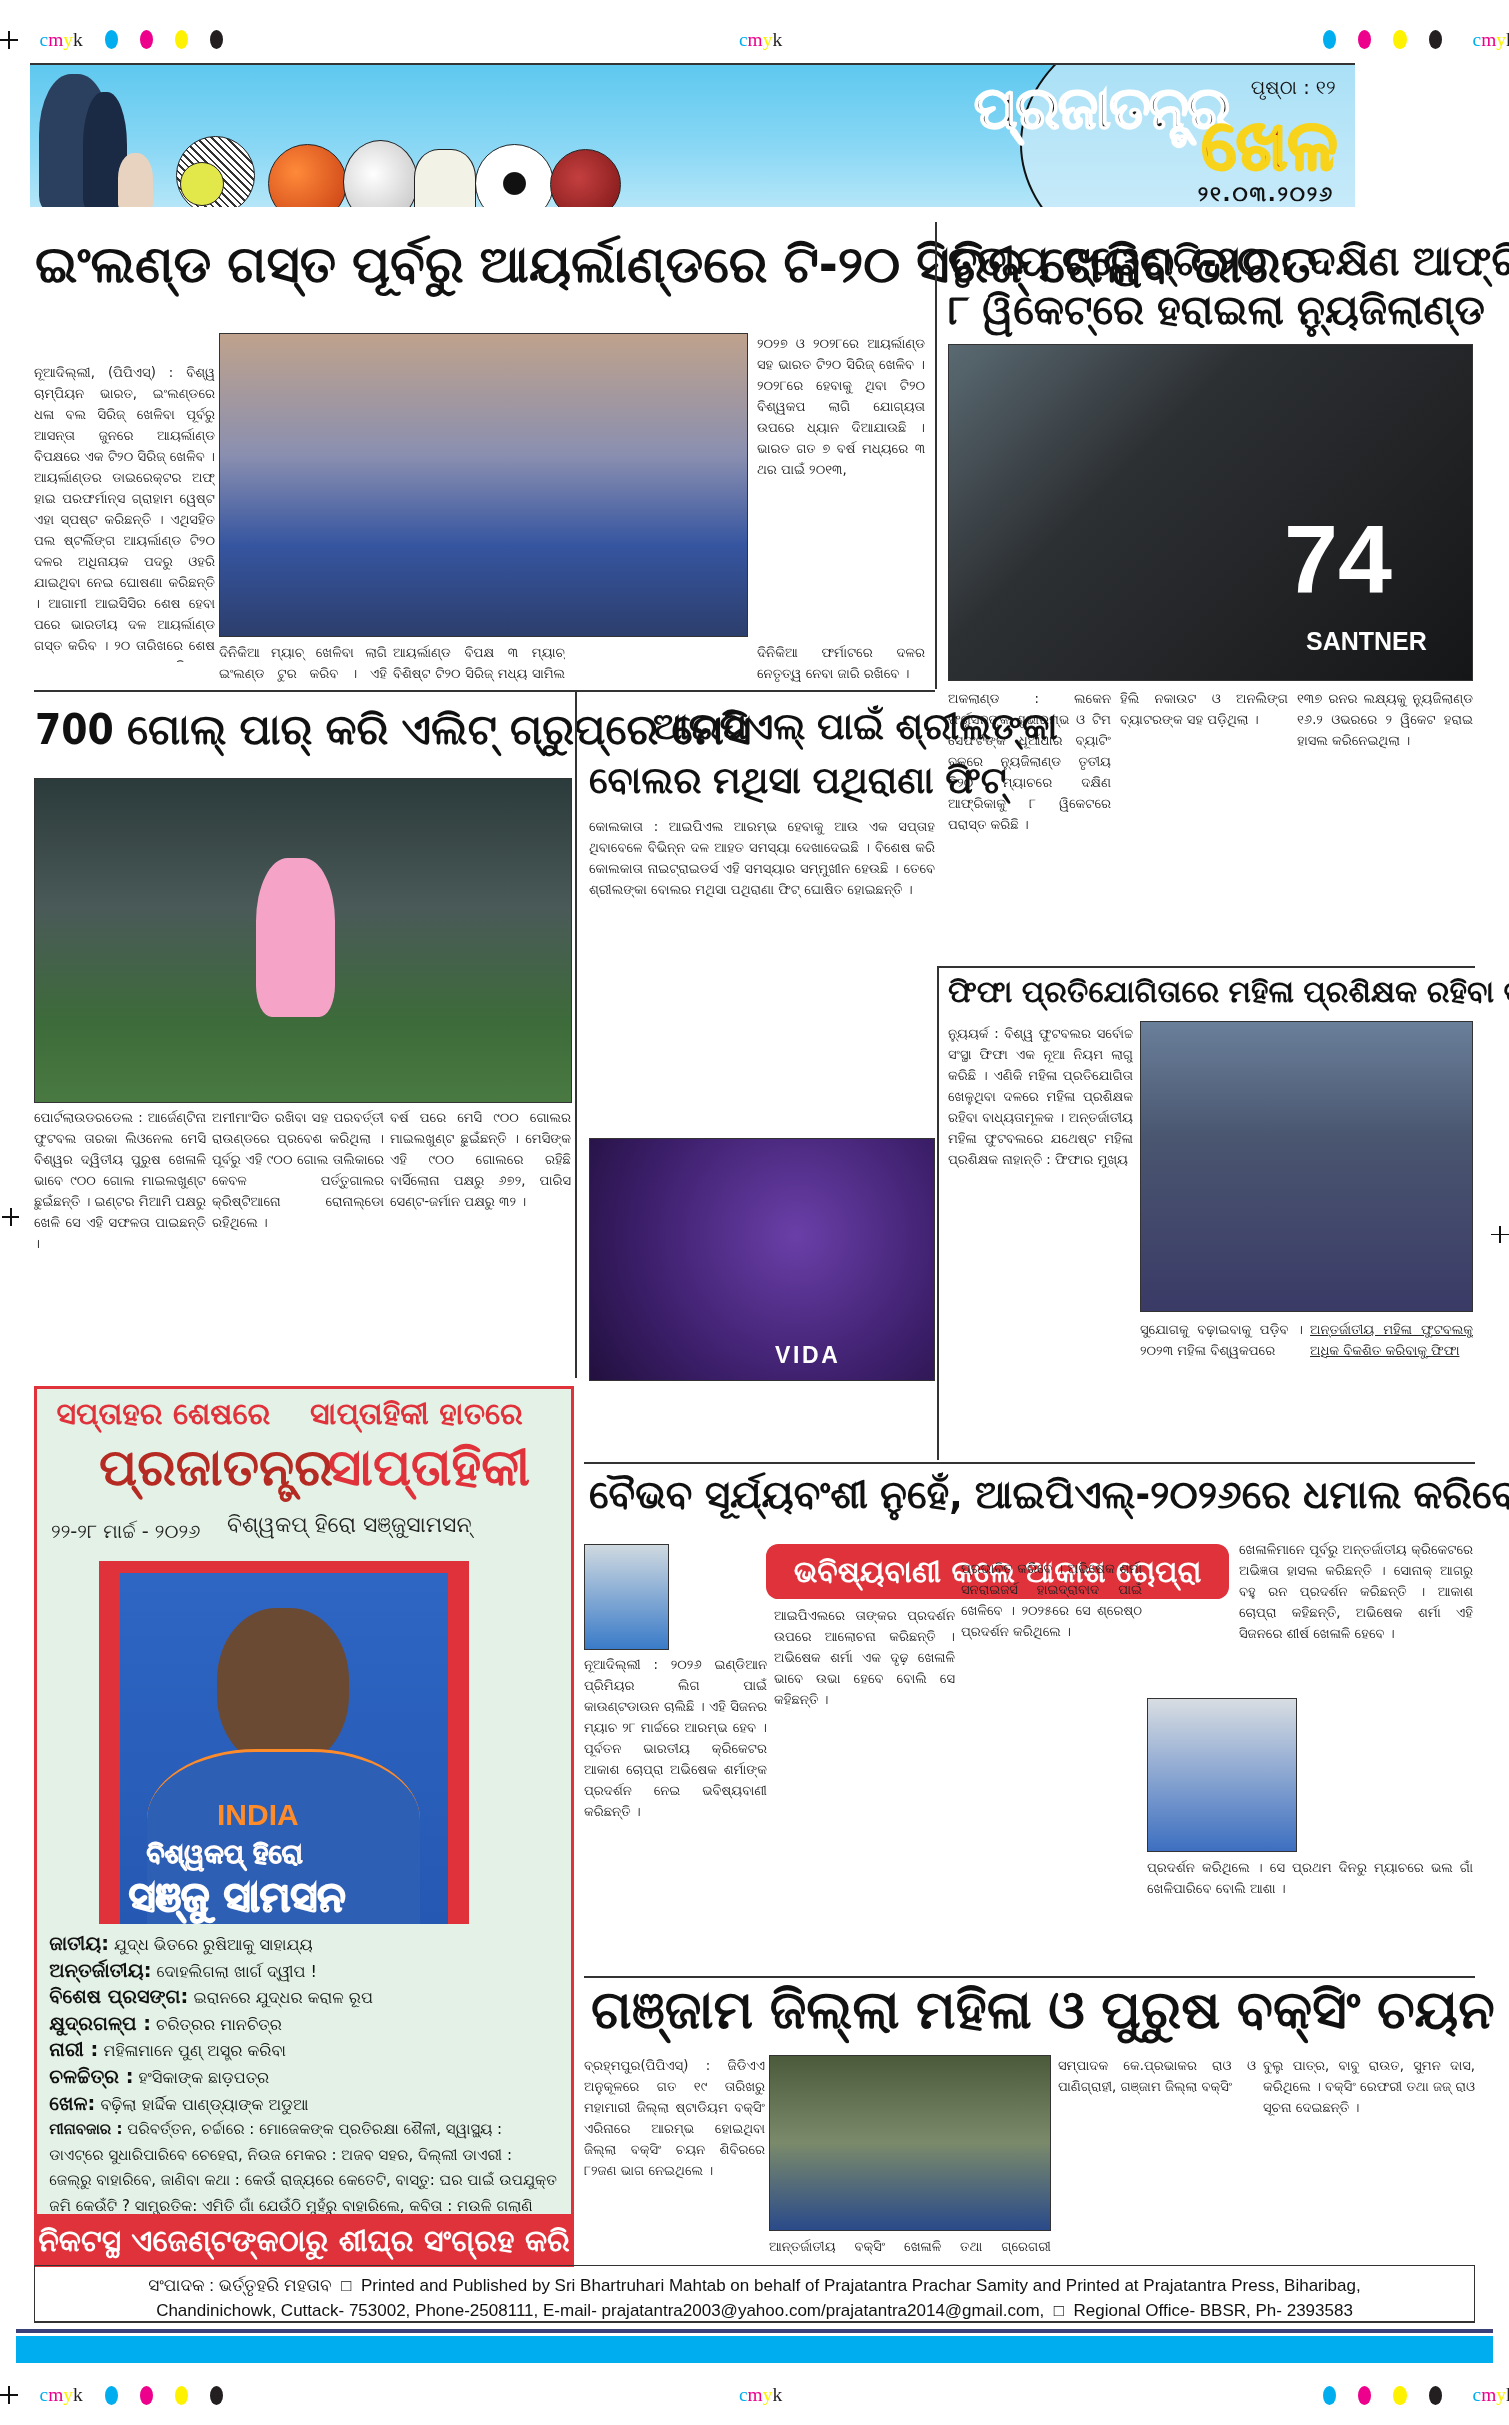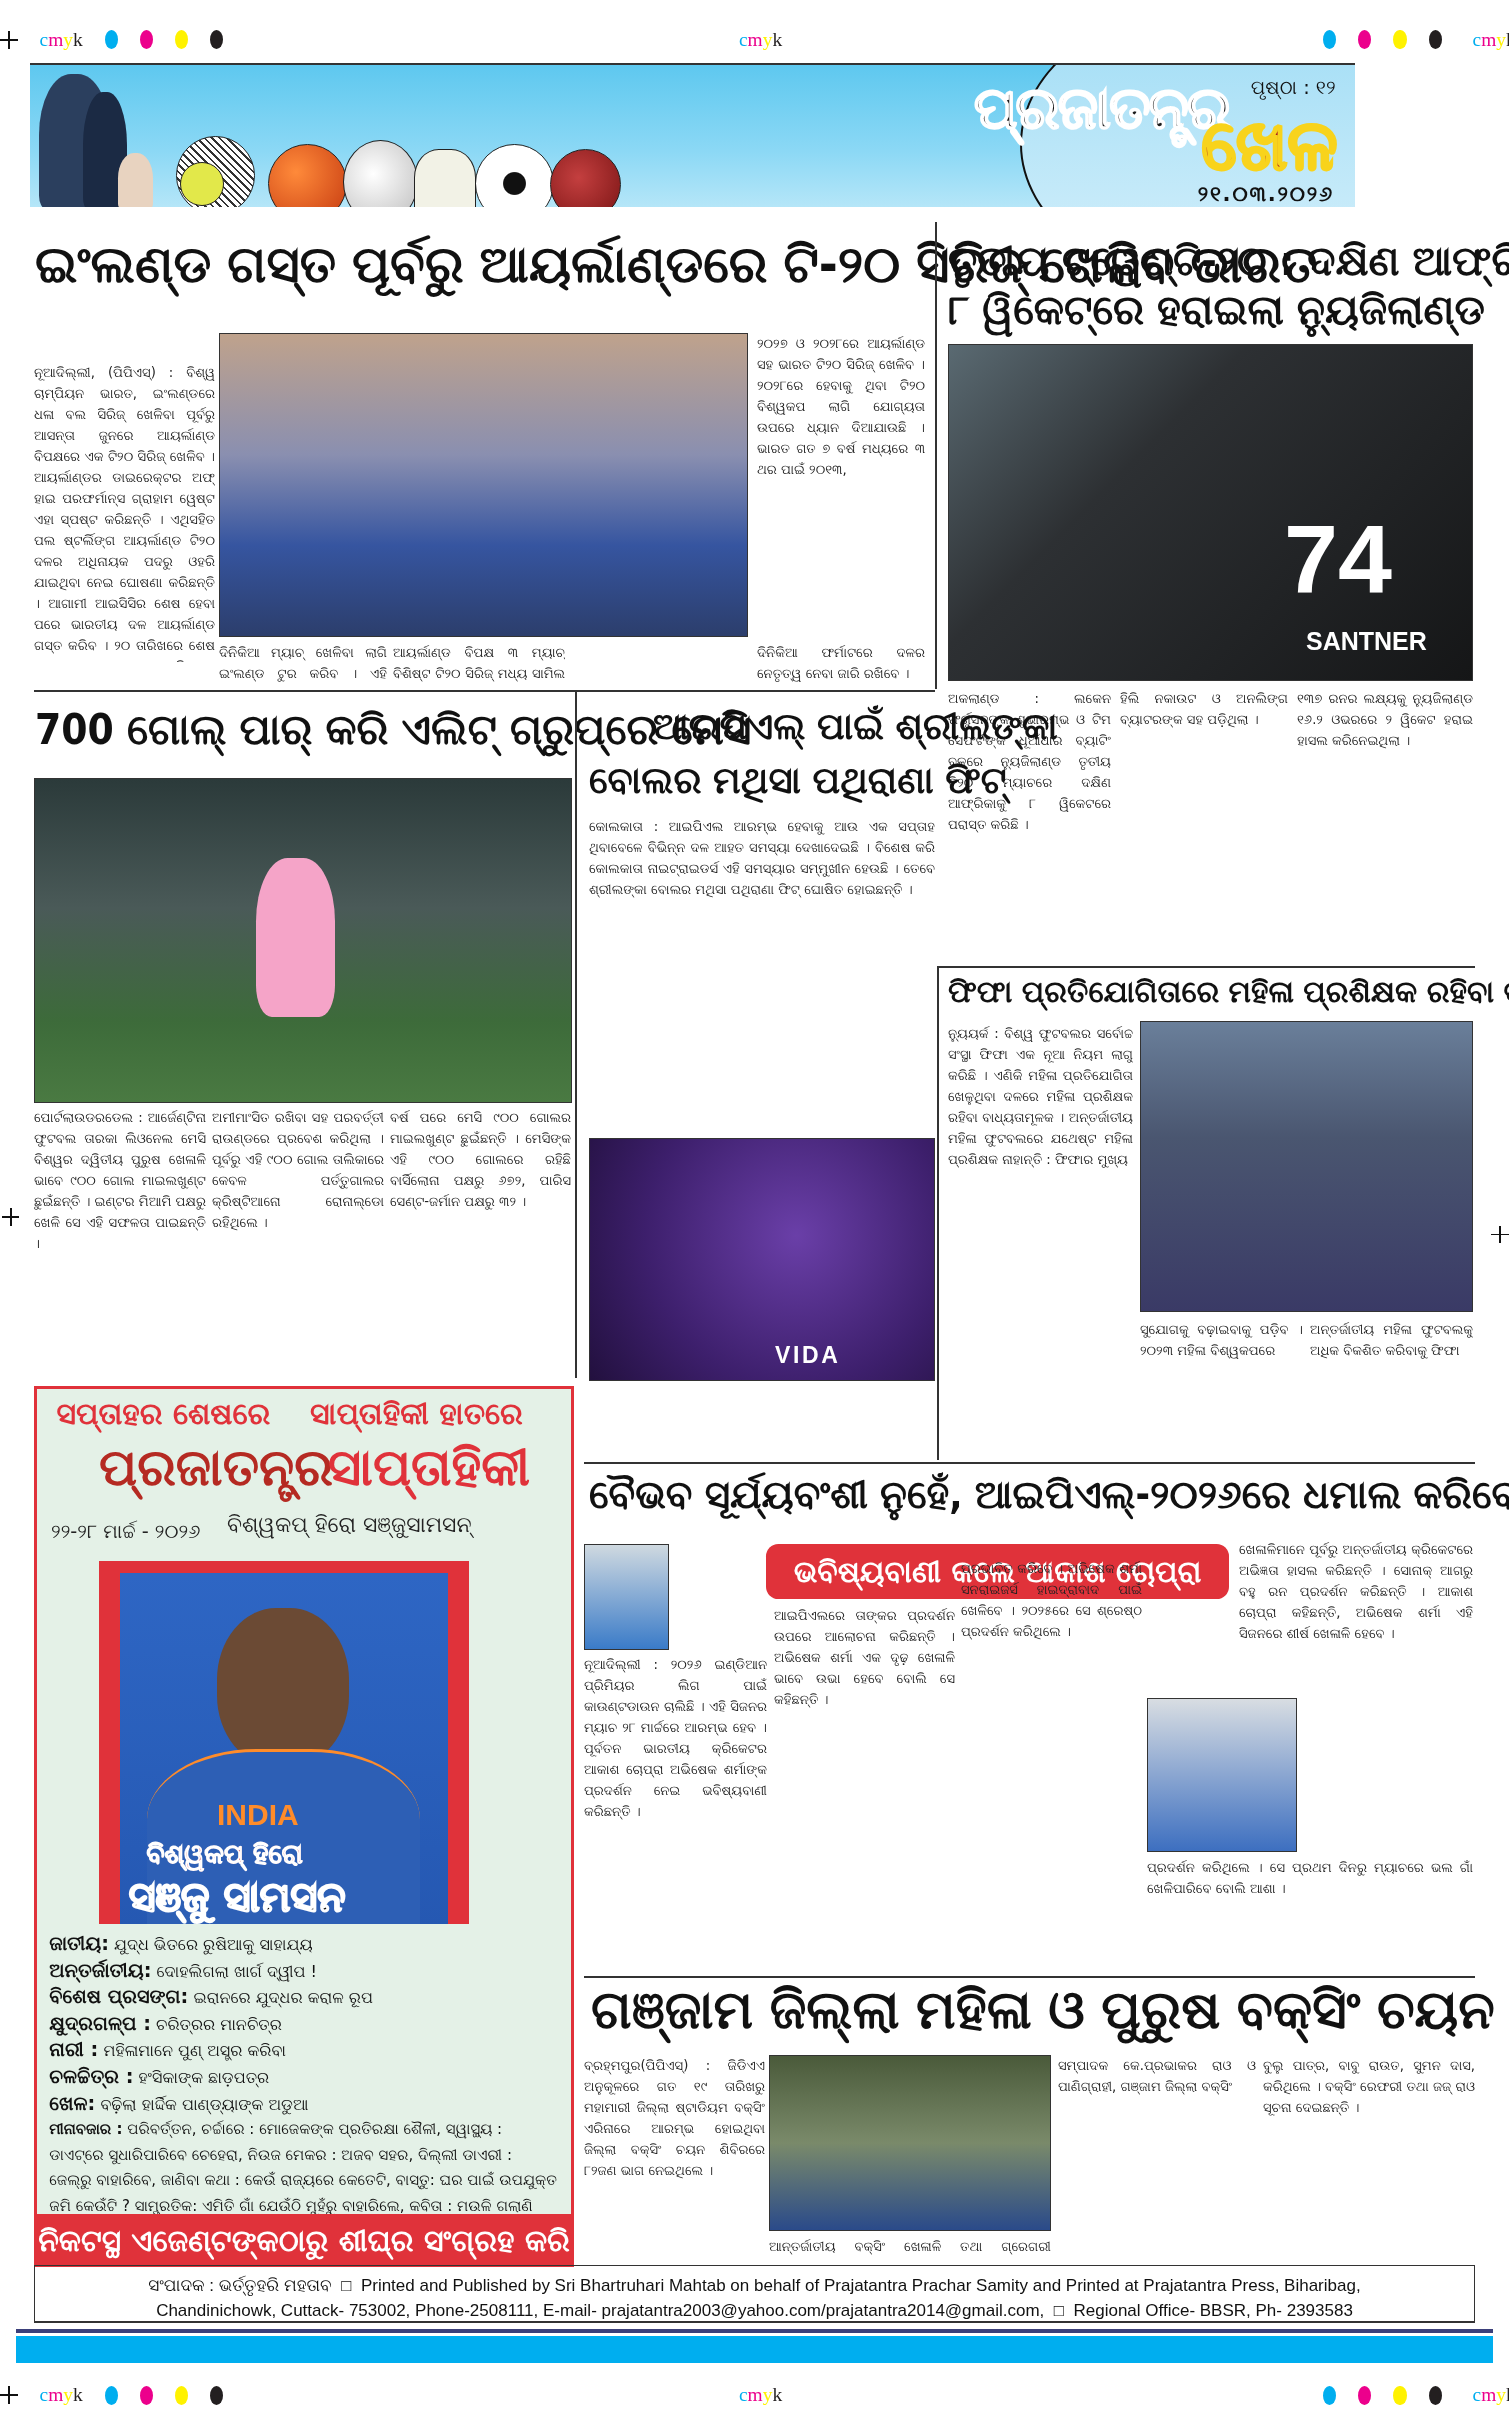--- a/index.html
+++ b/index.html
@@ -125,21 +125,21 @@
   <div style="position:absolute;left:185px;top:203px;font-size:23px;font-weight:bold;color:#fff;letter-spacing:2.6px;font-family:'Liberation Sans',sans-serif;">VIDA</div>
 </div>
 
 <div class="rule-v" style="left:937px;top:966px;height:494px;"></div>
 <div class="rule-h" style="left:937px;top:966px;width:538px;"></div>
 
 <div class="headline" style="left:948px;top:975px;font-size:30px;">ଫିଫା ପ୍ରତିଯୋଗିତାରେ ମହିଳା ପ୍ରଶିକ୍ଷକ ରହିବା ବାଧ୍ୟତାମୂଳକ</div>
 <div class="col-text" style="left:948px;top:1023px;width:185px;height:432px;">ନ୍ୟୁୟର୍କ : ବିଶ୍ୱ ଫୁଟବଲର ସର୍ବୋଚ୍ଚ ସଂସ୍ଥା ଫିଫା ଏକ ନୂଆ ନିୟମ ଲାଗୁ କରିଛି । ଏଣିକି ମହିଳା ପ୍ରତିଯୋଗିତା ଖେଳୁଥିବା ଦଳରେ ମହିଳା ପ୍ରଶିକ୍ଷକ ରହିବା ବାଧ୍ୟତାମୂଳକ । ଅନ୍ତର୍ଜାତୀୟ ମହିଳା ଫୁଟବଲରେ ଯଥେଷ୍ଟ ମହିଳା ପ୍ରଶିକ୍ଷକ ନାହାନ୍ତି : ଫିଫାର ମୁଖ୍ୟ</div>
 <div class="photo" style="left:1140px;top:1021px;width:333px;height:291px;background:linear-gradient(180deg,#6a7f9a 0%,#4a5670 40%,#3a3a66 100%);"></div>
 <div class="col-text" style="left:1140px;top:1319px;width:163px;height:141px;">ସୁଯୋଗକୁ ବଢ଼ାଇବାକୁ ପଡ଼ିବ । ୨୦୨୩ ମହିଳା ବିଶ୍ୱକପରେ</div>
-<div class="col-text" style="left:1310px;top:1319px;width:163px;height:141px;">ଅନ୍ତର୍ଜାତୀୟ ମହିଳା ଫୁଟବଲକୁ ଅଧିକ ବିକଶିତ କରିବାକୁ ଫିଫା</div>
+<div class="col-text" style="left:1310px;top:1319px;width:163px;height:141px;text-decoration:underline;">ଅନ୍ତର୍ଜାତୀୟ ମହିଳା ଫୁଟବଲକୁ ଅଧିକ ବିକଶିତ କରିବାକୁ ଫିଫା</div>
 
 <div class="rule-h" style="left:584px;top:1462px;width:891px;"></div>
 
 <div class="ad-box">
   <div style="position:absolute;left:19.4px;top:7px;font-size:30px;font-weight:bold;color:#e0323a;">ସପ୍ତାହର ଶେଷରେ</div>
   <div style="position:absolute;left:273px;top:7px;font-size:30px;font-weight:bold;color:#e0323a;">ସାପ୍ତାହିକୀ ହାତରେ</div>
   <div style="position:absolute;left:62px;top:49px;font-size:51px;font-weight:bold;color:#b52a22;">ପ୍ରଜାତନ୍ତ୍ର</div>
   <div style="position:absolute;left:291px;top:49px;font-size:51px;font-weight:bold;color:#e0323a;">ସାପ୍ତାହିକୀ</div>
   <div style="position:absolute;left:14px;top:131px;font-size:19.4px;color:#222;">୨୨-୨୮ ମାର୍ଚ୍ଚ - ୨୦୨୬</div>
   <div style="position:absolute;left:190px;top:123px;font-size:22px;color:#222;">ବିଶ୍ୱକପ୍ ହିରୋ ସଞ୍ଜୁସାମସନ୍</div>

